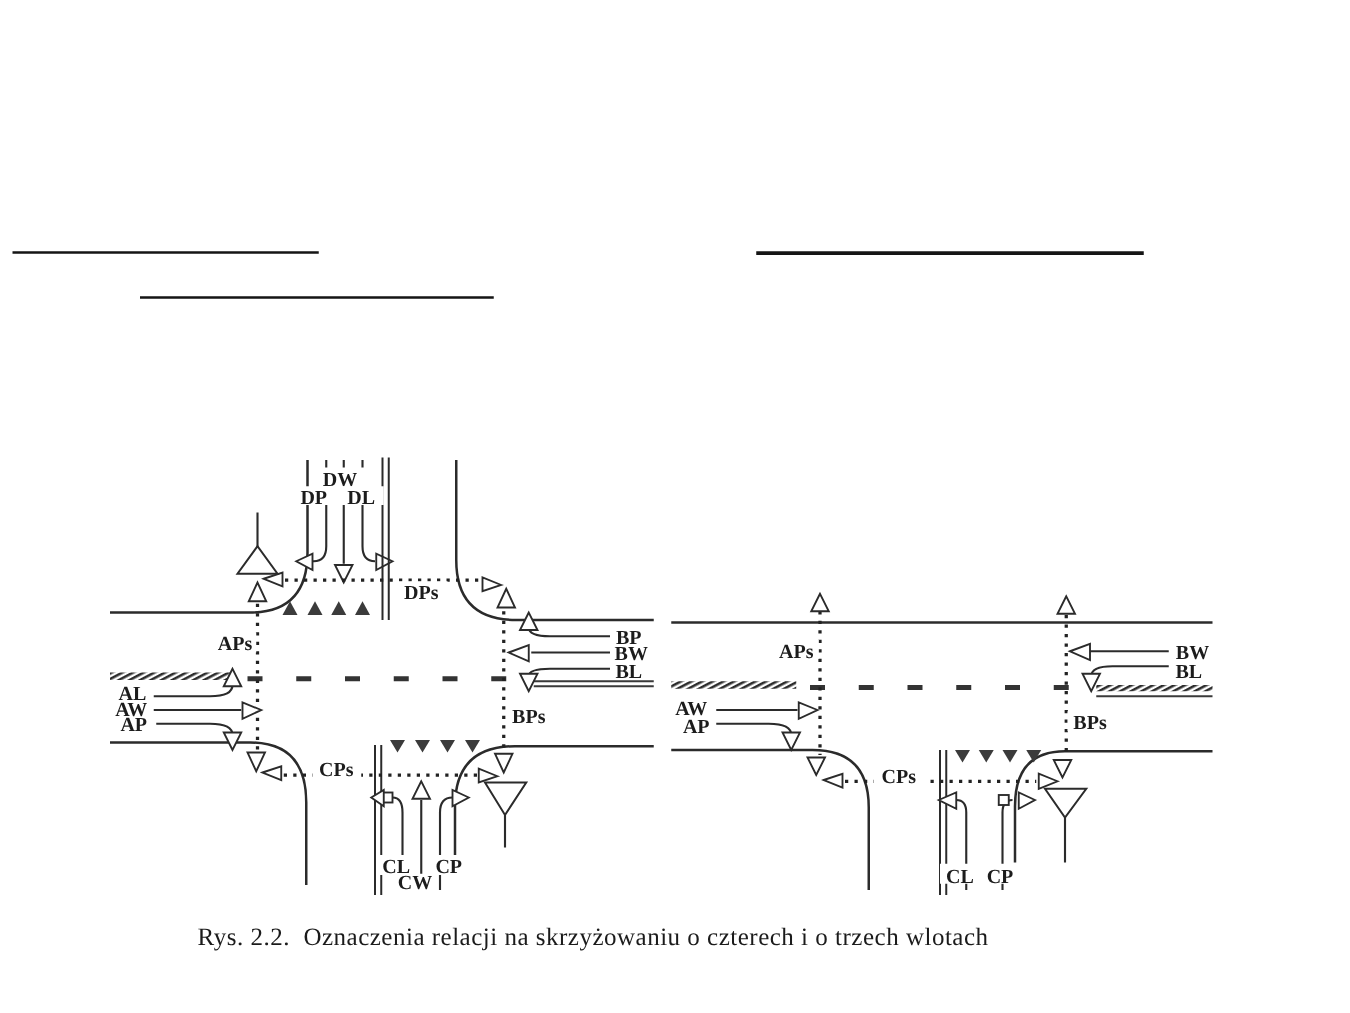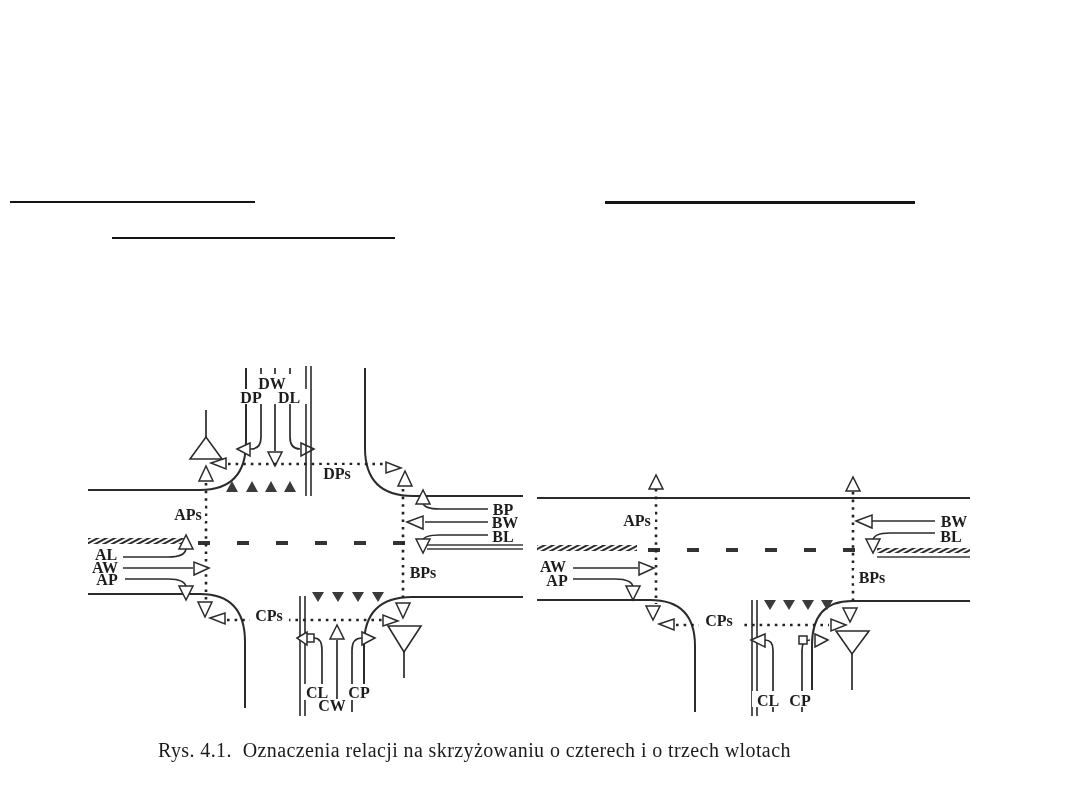--- a/index.html
+++ b/index.html
@@ -235,14 +235,14 @@
         <rect class="mask" x="699" y="612" width="41" height="16"></rect>
         <text x="719" y="626">CPs</text>
         <rect class="mask" x="752" y="691" width="32" height="16"></rect>
         <text x="768" y="706">CL</text>
         <rect class="mask" x="784" y="691" width="32" height="16"></rect>
         <text x="800" y="706">CP</text>
       </g>
     </g>
   </svg>
 
-  <div id="caption">Rys. 4.1.  Oznaczenia relacji na skrzyżowaniu o czterech i o trzech wlotach</div>
+  <div id="caption">Rys. 2.2.  Oznaczenia relacji na skrzyżowaniu o czterech i o trzech wlotach</div>
 </div>
 
 </body></html>

